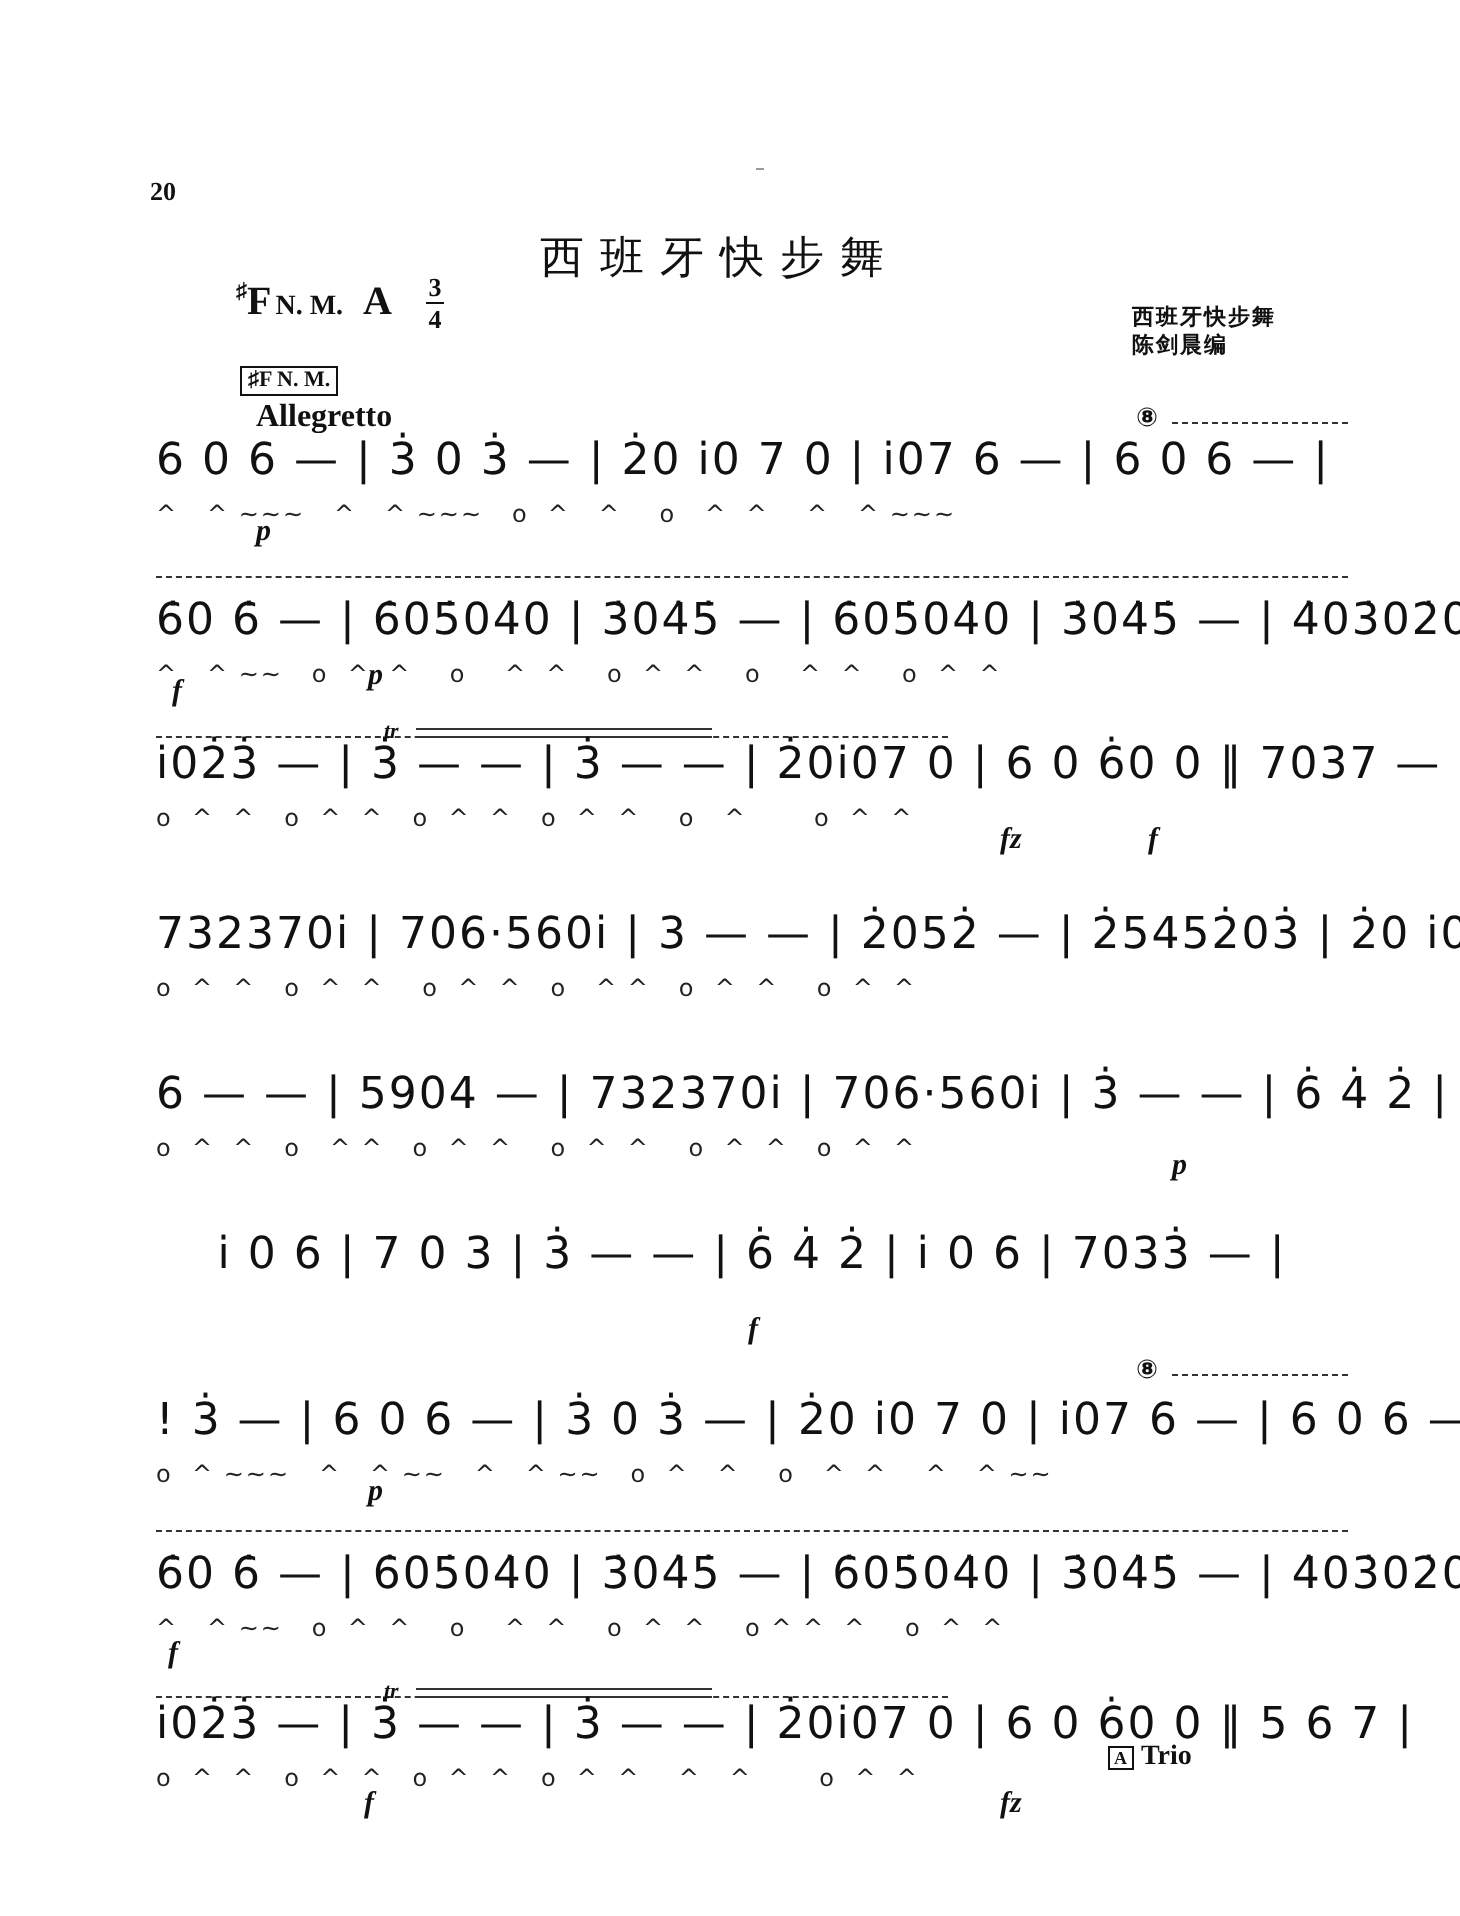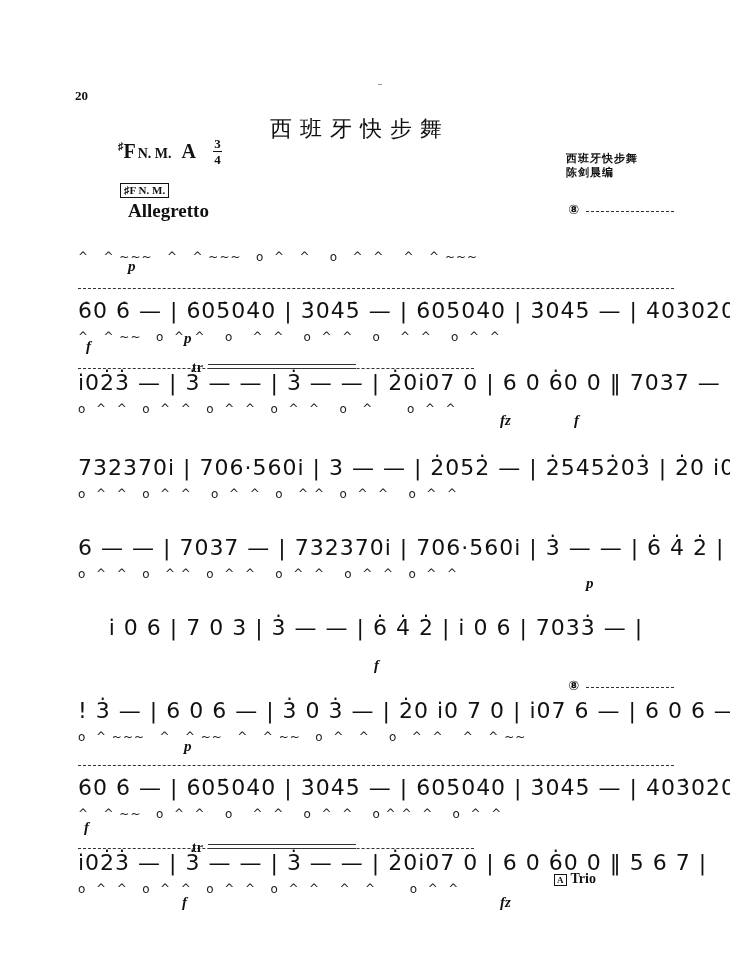--- a/index.html
+++ b/index.html
@@ -8,28 +8,28 @@
   .title { position: absolute; left: 0; width: 720px; top: 114px; text-align: center; font-family: "DejaVu Serif", serif; font-size: 22px; letter-spacing: 8px; }
   .key { position: absolute; left: 118px; top: 140px; font-family: "Liberation Serif", serif; font-weight: bold; }
   .key .sharp { font-size: 11px; vertical-align: top; }
   .key .F { font-size: 20px; }
   .key .nm { font-size: 14px; margin: 0 10px 16px 2px; }
   .key .A { font-size: 20px; margin-right: 14px; }
   .timesig { position: absolute; left: 213px; top: 136px; font-family: "Liberation Serif", serif; font-weight: bold; font-size: 13px; text-align: center; line-height: 15px; }
   .timesig .bar { border-top: 1px solid #111; width: 9px; margin: 0 auto; }
   .credits { position: absolute; left: 566px; top: 152px; font-size: 11px; font-weight: bold; line-height: 14px; letter-spacing: 1px; }
   .boxkey { position: absolute; left: 120px; top: 183px; border: 1px solid #111; padding: 0 3px; font-family: "Liberation Serif", serif; font-weight: bold; font-size: 11px; line-height: 13px; }
-  .tempo { position: absolute; left: 128px; top: 200px; font-family: "Liberation Serif", serif; font-weight: bold; font-size: 19px; }
+  .tempo { position: absolute; left: 128px; top: 200px; font-family: "Liberation Serif", serif; font-weight: bold; font-size: 16px; }
   .line { position: absolute; left: 78px; width: 596px; height: 70px; }
   .notes { position: absolute; left: 0; top: 10px; width: 100%; font-family: "DejaVu Sans", sans-serif; font-size: 22px; letter-spacing: 1px; white-space: pre; }
   .marks { position: absolute; left: 0; top: 42px; width: 100%; font-size: 12px; letter-spacing: 1px; white-space: pre; color: #222; }
   .dyn { position: absolute; font-family: "Liberation Serif", serif; font-style: italic; font-weight: bold; font-size: 15px; }
   .dash { position: absolute; border-top: 1px dashed #333; height: 0; }
   .circ8 { position: absolute; font-size: 13px; font-weight: bold; }
-  .tr { position: absolute; font-family: "Liberation Serif", serif; font-weight: bold; font-size: 14px; }
+  .tr { position: absolute; font-family: "Liberation Serif", serif; font-style: italic; font-weight: bold; font-size: 11px; }
   .trline { position: absolute; height: 3px; border-top: 1px solid #333; border-bottom: 1px solid #333; }
   .trio { position: absolute; left: 554px; top: 871px; font-family: "Liberation Serif", serif; font-weight: bold; font-size: 14px; }
   .trio .box { display: inline-block; border: 1px solid #111; font-size: 9px; padding: 0 2px; margin-right: 4px; vertical-align: middle; }
   .tick { position: absolute; left: 378px; top: 84px; width: 4px; border-top: 1px solid #999; }
 </style>
 </head>
 <body>
 
 <div class="tick"></div>
 <div class="page-num">20</div>
@@ -46,20 +46,21 @@
 
 <div class="credits">
   <div>西班牙快步舞</div>
   <div>陈剑晨编</div>
 </div>
 
 <div class="boxkey">♯F N. M.</div>
 <div class="tempo">Allegretto</div>
 
 <div class="line" style="top:208px;">
+  <div class="notes">6 0 6 — | 3̇ 0 3̇ — | 2̇0 i̇0 7 0 | i̇07 6 — | 6 0 6 — |</div>
   <div class="marks">^   ^ ~~~   ^   ^ ~~~   o  ^   ^    o   ^  ^    ^   ^ ~~~</div>
   <div class="dyn" style="left:50px; top:50px;">p</div>
   <div class="circ8" style="left:490px; top:-6px;">⑧</div>
   <div class="dash" style="left:508px; top:3px; width:88px;"></div>
 </div>
 
 <div class="line" style="top:288px;">
   <div class="dash" style="left:0; top:0; width:596px;"></div>
   <div class="notes">6̇0 6̇ — | 6̇05̇04̇0 | 3̇04̇5̇ — | 6̇05̇04̇0 | 3̇04̇5̇ — | 4̇03̇02̇0 |</div>
   <div class="marks">^   ^ ~~   o  ^  ^    o    ^  ^    o  ^  ^    o    ^  ^    o  ^  ^</div>
@@ -76,21 +77,21 @@
   <div class="dyn" style="left:422px; top:52px;">fz</div>
   <div class="dyn" style="left:496px; top:52px;">f</div>
 </div>
 
 <div class="line" style="top:445px;">
   <div class="notes">732370i | 706·560i | 3 — — | 2̇052̇ — | 2̇5452̇03̇ | 2̇0 i̇07 i̇03̇ |</div>
   <div class="marks">o  ^  ^   o  ^  ^    o  ^  ^   o   ^ ^   o  ^  ^    o  ^  ^</div>
 </div>
 
 <div class="line" style="top:525px;">
-  <div class="notes">6 — — | 7037 — | 732370i | 706·560i | 3̇ — — | 6̇ 4̇ 2̇ |</div>
+  <div class="notes">6 — — | 5904 — | 732370i | 706·560i | 3̇ — — | 6̇ 4̇ 2̇ |</div>
   <div class="marks">o  ^  ^   o   ^ ^   o  ^  ^    o  ^  ^    o  ^  ^   o  ^  ^</div>
   <div class="dyn" style="left:508px; top:50px;">p</div>
 </div>
 
 <div class="line" style="top:605px;text-align:center;">
   <div class="notes">i̇ 0 6 | 7 0 3 | 3̇ — — | 6̇ 4̇ 2̇ | i̇ 0 6 | 7033̇ — |</div>
   <div class="dyn" style="left:296px; top:52px;">f</div>
 </div>
 
 <div class="line" style="top:688px;">

